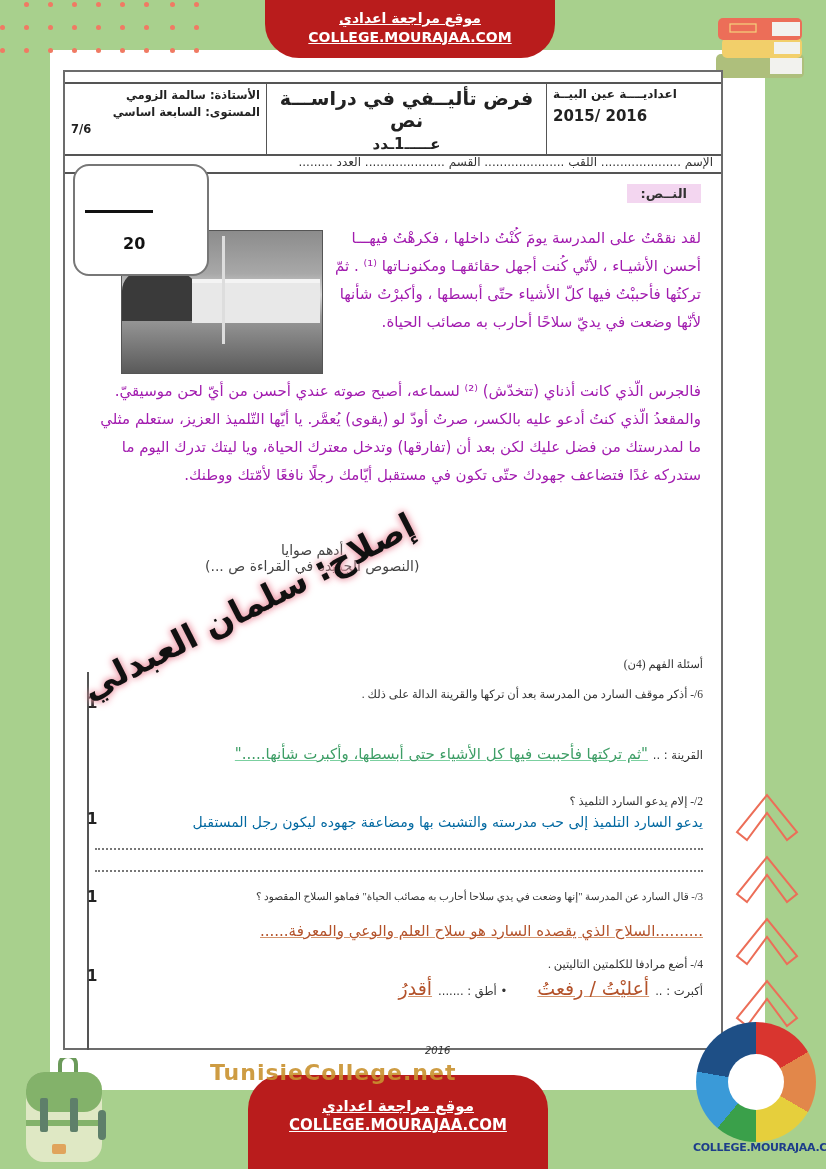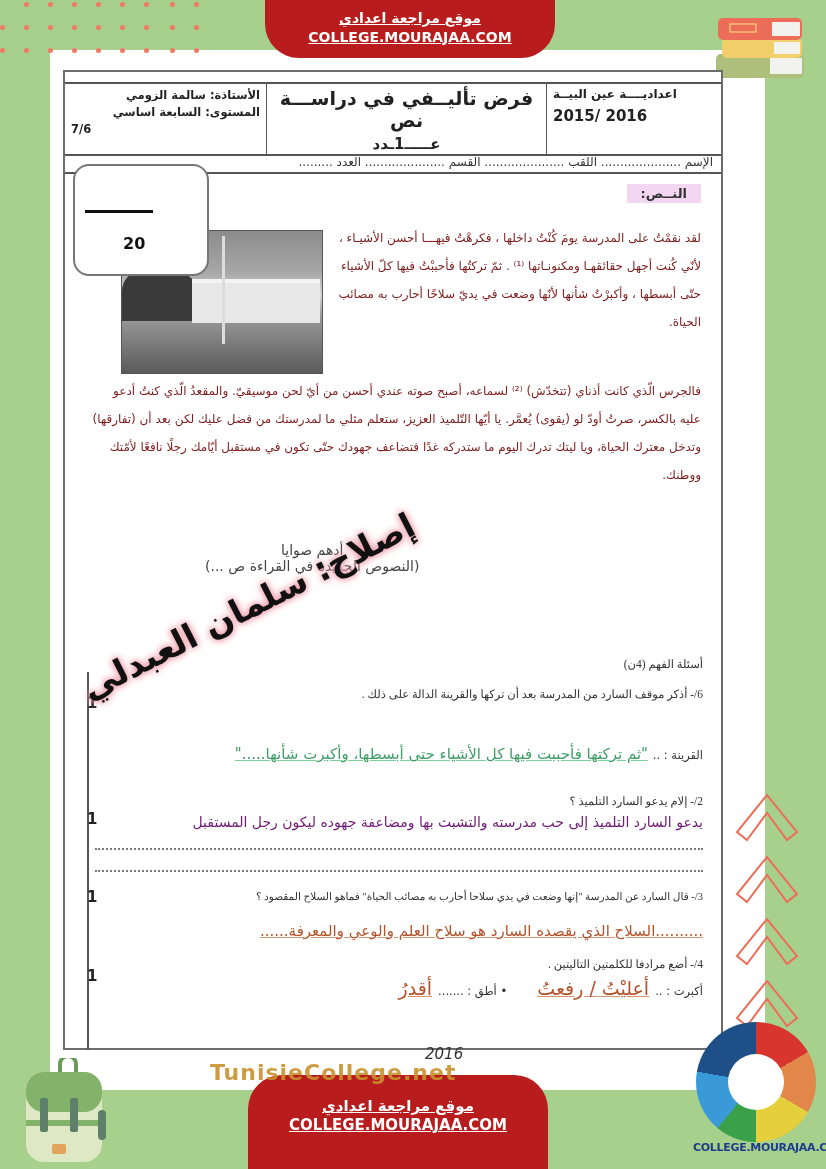--- a/index.html
+++ b/index.html
@@ -17,35 +17,35 @@
   .hcell.teacher { flex:1; border-left:none; text-align:right; font-size:11.5px; line-height:17px; }
   .student-row { position:absolute; left:0; top:80px; width:100%; height:22px; border-bottom:2px solid #555; direction:rtl; font-size:12px; color:#333; padding:3px 8px; box-sizing:border-box; white-space:nowrap; overflow:hidden; }
   .grade-box { position:absolute; left:8px; top:92px; width:132px; height:108px; border:2px solid #777; border-radius:16px; background:#fff; z-index:3; }
   .grade-line { position:absolute; left:10px; top:44px; width:68px; height:3px; background:#111; }
   .grade-num { position:absolute; left:48px; top:68px; font-weight:bold; font-size:16px; color:#111; }
   .section-label { position:absolute; right:20px; top:112px; background:#f3d6f0; padding:2px 14px; font-size:13px; font-weight:bold; color:#333; direction:rtl; }
   .photo { position:absolute; left:56px; top:158px; width:200px; height:142px; background:linear-gradient(180deg,#8c8c8c 0%,#a8a8a8 30%,#d8d8d8 45%,#9a9a9a 60%,#5a5a5a 100%); border:1px solid #555; }
   .photo .bldg { position:absolute; left:70px; top:48px; width:128px; height:40px; background:#e8e8e8; border-top:4px solid #f4f4f4; }
   .photo .trees { position:absolute; left:0; top:40px; width:80px; height:50px; background:#3a3a3a; border-radius:20px 30px 0 0; }
   .photo .pole { position:absolute; left:100px; top:5px; width:3px; height:108px; background:#ddd; }
-  .text-block { position:absolute; direction:rtl; color:#7f1d1d; font-size:12px; line-height:28px; }
+  .text-block { position:absolute; direction:rtl; color:#a21caf; font-size:15px; line-height:28px; }
   .para1 { right:20px; top:152px; width:370px; }
   .para2 { right:20px; top:305px; width:610px; }
   .author { position:absolute; left:140px; top:470px; font-size:14px; color:#444; direction:rtl; text-align:center; line-height:16px; }
   .stamp { position:absolute; left:-40px; top:460px; font-size:34px; font-weight:bold; color:#111; transform:rotate(-27deg); transform-origin:left top; direction:rtl; text-shadow:0 0 6px #e88a9a, 0 0 10px #f4b5bf; white-space:nowrap; z-index:4; }
   .score-col { position:absolute; left:22px; top:600px; width:2px; height:378px; background:#555; }
   .score { position:absolute; left:22px; font-weight:bold; font-size:15px; color:#222; }
   .q { position:absolute; right:18px; direction:rtl; text-align:right; font-size:11.5px; color:#333; white-space:nowrap;font-family:Liberation Serif, serif; }
   .ans { position:absolute; right:18px; direction:rtl; text-align:right; font-size:15px; white-space:nowrap; }
   .ans .lbl { font-size:11.5px; color:#333; }
   .ans-orange { color:#b3522a; text-decoration:underline; text-decoration-color:#d4956e; }
   .ans-green { color:#3e9e66; text-decoration:underline; text-decoration-color:#7bd0a0; }
-  .ans-pink { color:#701a75;margin-left:39px; }
+  .ans-pink { color:#0369a1;margin-left:39px; }
   .dotline { position:absolute; left:30px; right:18px; border-top:2px dotted #777; height:0; }
-  .footer-year { position:absolute; left:360px; top:973px; font-size:15px; font-style:italic; color:#333; }
+  .footer-year { position:absolute; left:360px; top:973px; font-size:10px; font-style:italic; color:#333; }
   .tc-logo { position:absolute; left:210px; top:1060px; font-size:22px; font-weight:bold; color:#c9922f; letter-spacing:1px; opacity:.9; z-index:1; }
   .books { position:absolute; left:700px; top:14px; width:110px; height:72px; }
   .chevrons { position:absolute; left:733px; top:790px; width:70px; height:240px; }
   .logo-wheel { position:absolute; left:696px; top:1022px; width:120px; height:120px; border-radius:50%;
      background:conic-gradient(#d9352f 0 60deg,#e2874a 60deg 120deg,#e6cf3c 120deg 180deg,#3aa04a 180deg 220deg,#3a9ad8 220deg 280deg,#1e4f86 280deg 360deg); }
   .logo-wheel .hole { position:absolute; left:32px; top:32px; width:56px; height:56px; border-radius:50%; background:#fff; }
   .logo-text { position:absolute; left:693px; top:1141px; font-size:11px; font-weight:bold; color:#1d3d8a; letter-spacing:-.3px; }
   .backpack { position:absolute; left:18px; top:1058px; width:92px; height:108px; }
 </style>
 </head>

